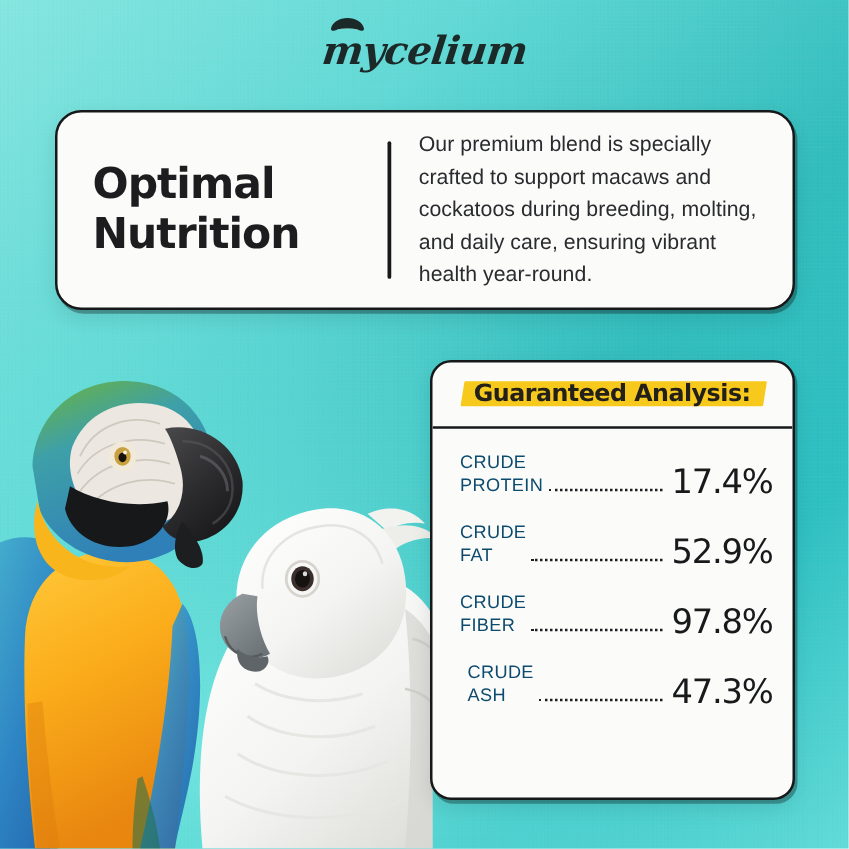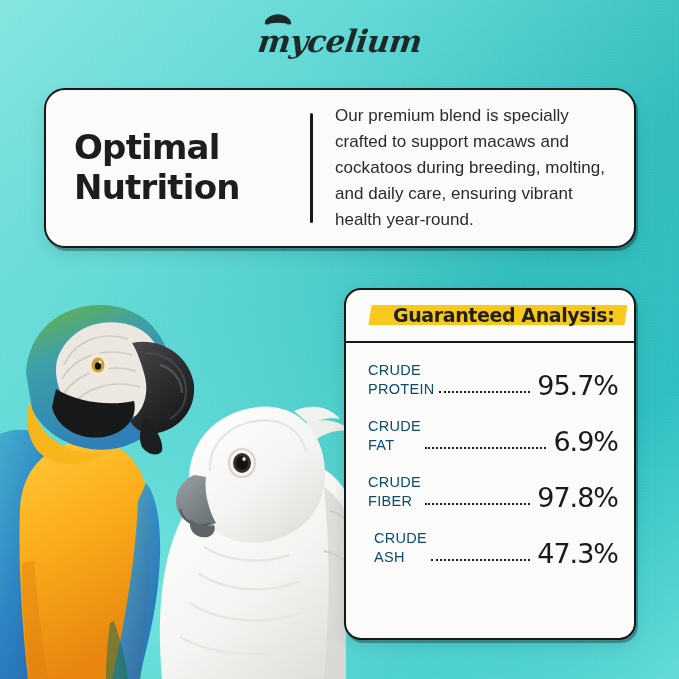--- a/index.html
+++ b/index.html
@@ -138,21 +138,21 @@
     height: 53px;
     display: flex;
     align-items: center;
     padding-left: 24px;
     border-bottom: 2.5px solid #17181a;
     box-sizing: border-box;
   }
   #analysis-title-wrap {
     position: relative;
     display: inline-block;
-    padding: 2px 9px 3px 23px;
+    padding: 2px 9px 3px 9px;
   }
   #analysis-title-hl {
     position: absolute;
     left: 0; right: -3px;
     top: 3px; bottom: 4px;
     background: #f8c91d;
     transform: skewX(-9deg);
     border-radius: 1px;
     z-index: 0;
   }
@@ -347,28 +347,28 @@
         <span id="analysis-title">Guaranteed Analysis:</span>
       </span>
     </div>
 
     <div id="analysis-rows">
 
       <div class="an-row">
         <span class="an-label">CRUDE
 PROTEIN</span>
         <span class="an-leader"></span>
-        <span class="an-value">95.7%</span>
+        <span class="an-value">17.4%</span>
       </div>
 
       <div class="an-row">
         <span class="an-label">CRUDE
 FAT</span>
         <span class="an-leader"></span>
-        <span class="an-value">6.9%</span>
+        <span class="an-value">52.9%</span>
       </div>
 
       <div class="an-row">
         <span class="an-label">CRUDE
 FIBER</span>
         <span class="an-leader"></span>
         <span class="an-value">97.8%</span>
       </div>
 
       <div class="an-row indent">

